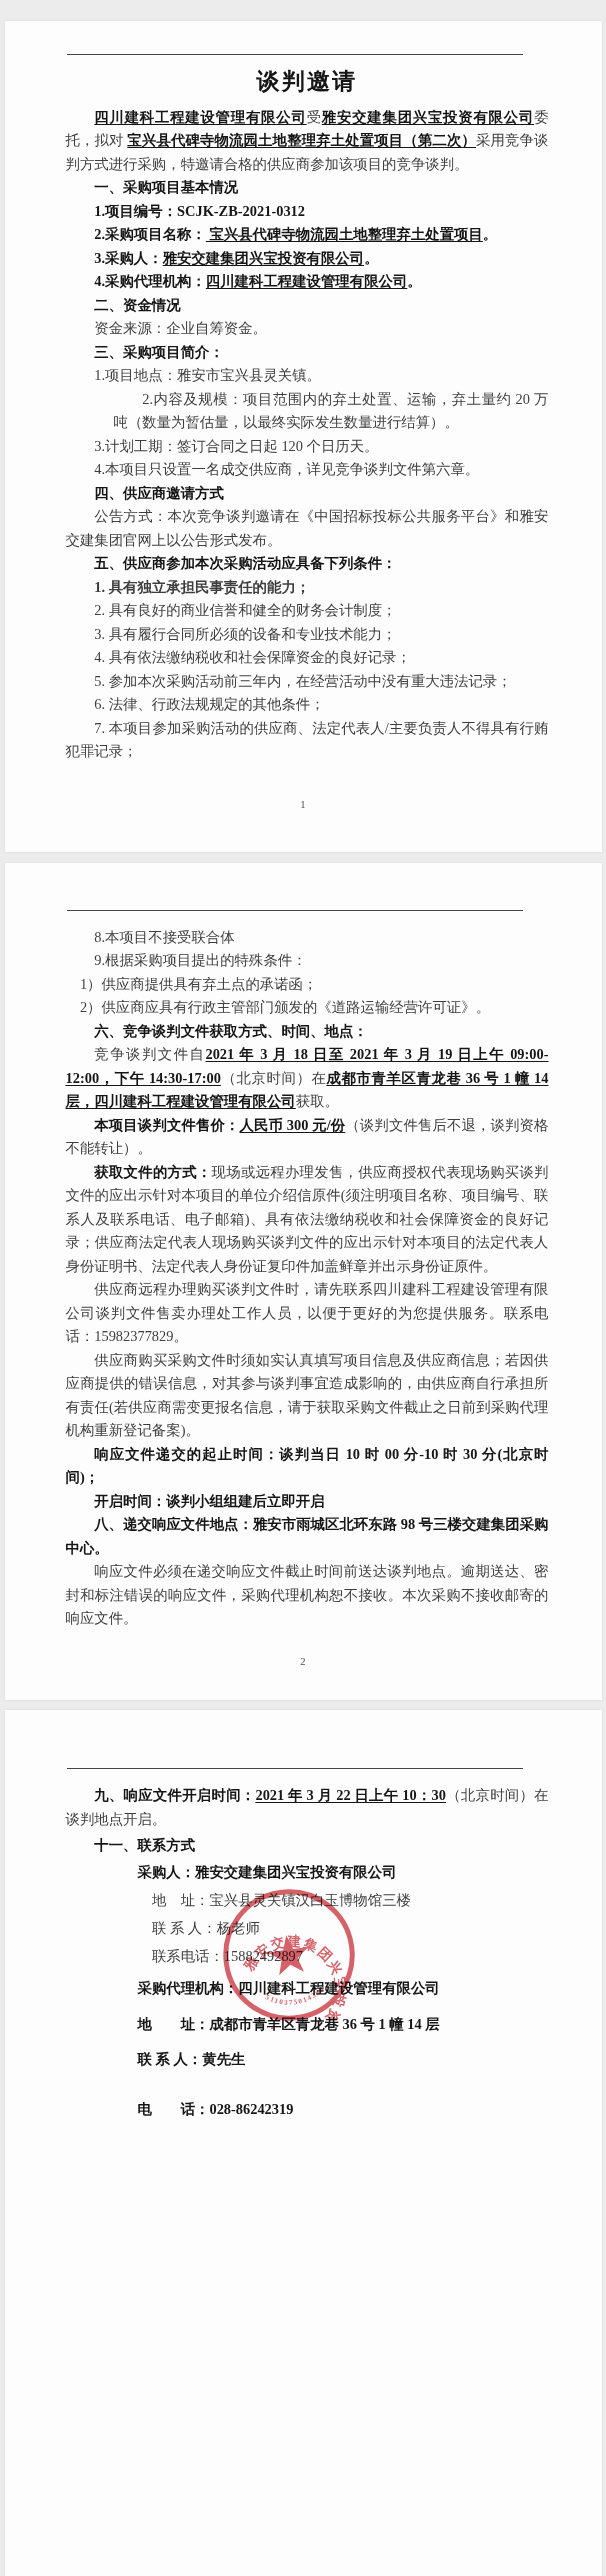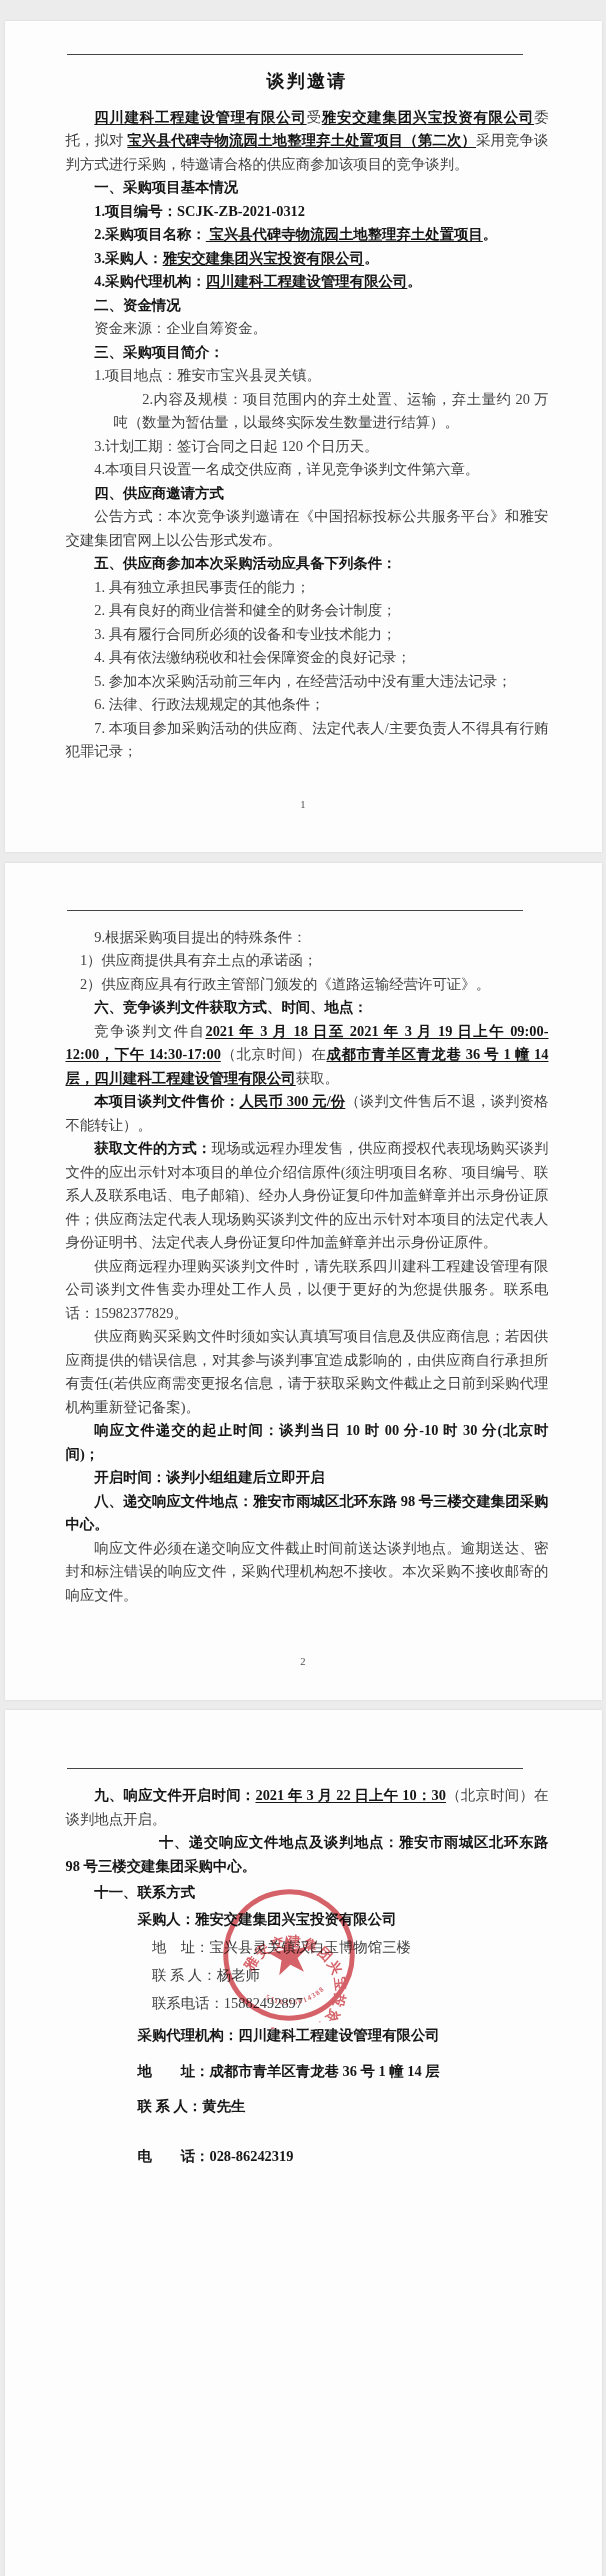--- a/index.html
+++ b/index.html
@@ -27,21 +27,21 @@
   .content{
     padding:0 53px 0 61px;
     font-size:14.4px;
     line-height:23.5px;
     color:#3e3e3e;
     text-align:justify;
   }
   p.para{margin:0;}
   p.title{
     text-align:center;
-    font-size:18px;
+    font-size:23px;
     font-weight:bold;
     color:#101010;
     letter-spacing:2.3px;
     margin:7.6px 0 12px 0;
   }
   .b{font-weight:bold;color:#161616;}
   .u{text-decoration:underline;text-underline-offset:2.3px;}
   .pageno{
     position:absolute;
     left:0;width:100%;
@@ -80,54 +80,54 @@
           <p class="para" style="text-indent: 2em;"><span class="b">二、资金情况</span></p>
           <p class="para" style="text-indent: 2em;"><span>资金来源：企业自筹资金。</span></p>
           <p class="para" style="text-indent: 2em;"><span class="b">三、采购项目简介：</span></p>
           <p class="para" style="text-indent: 2em;"><span>1.项目地点：雅安市宝兴县灵关镇。</span></p>
           <p class="para" style="text-indent: 2em; margin-left: 48px;"><span>2.内容及规模：项目范围内的弃土处置、运输，弃土量约 20 万吨（数量为暂估量，以最终实际发生数量进行结算）。</span></p>
           <p class="para" style="text-indent: 2em;"><span>3.计划工期：签订合同之日起 120 个日历天。</span></p>
           <p class="para" style="text-indent: 2em;"><span>4.本项目只设置一名成交供应商，详见竞争谈判文件第六章。</span></p>
           <p class="para" style="text-indent: 2em;"><span class="b">四、供应商邀请方式</span></p>
           <p class="para" style="text-indent: 2em;"><span>公告方式：本次竞争谈判邀请在《中国招标投标公共服务平台》和雅安交建集团官网上以公告形式发布。</span></p>
           <p class="para" style="text-indent: 2em;"><span class="b">五、供应商参加本次采购活动应具备下列条件：</span></p>
-          <p class="para" style="text-indent: 2em;"><span>1. 具有独立承担民事责任的能力；</span></p>
+          <p class="para" style="text-indent: 2em; font-weight: bold;"><span>1. 具有独立承担民事责任的能力；</span></p>
           <p class="para" style="text-indent: 2em;"><span>2. 具有良好的商业信誉和健全的财务会计制度；</span></p>
           <p class="para" style="text-indent: 2em;"><span>3. 具有履行合同所必须的设备和专业技术能力；</span></p>
           <p class="para" style="text-indent: 2em;"><span>4. 具有依法缴纳税收和社会保障资金的良好记录；</span></p>
           <p class="para" style="text-indent: 2em;"><span>5. 参加本次采购活动前三年内，在经营活动中没有重大违法记录；</span></p>
           <p class="para" style="text-indent: 2em;"><span>6. 法律、行政法规规定的其他条件；</span></p>
           <p class="para" style="text-indent: 2em;"><span>7. 本项目参加采购活动的供应商、法定代表人/主要负责人不得具有行贿犯罪记录；</span></p>
         </div>
         <div class="pageno" style="bottom: 42px;">1</div>
       </div>
       <div class="page" style="height: 837px; background: rgb(253, 253, 253);">
         <div class="content">
           <div class="rule" style="margin-top: 47px;"></div>
+          <p class="para" style="text-indent: 2em;"><span>8.本项目不接受联合体</span></p>
           <p class="para" style="text-indent: 2em;"><span>9.根据采购项目提出的特殊条件：</span></p>
           <p class="para" style="text-indent: 1em;"><span>1）供应商提供具有弃土点的承诺函；</span></p>
           <p class="para" style="text-indent: 1em;"><span>2）供应商应具有行政主管部门颁发的《道路运输经营许可证》。</span></p>
           <p class="para" style="text-indent: 2em;"><span class="b">六、竞争谈判文件获取方式、时间、地点：</span></p>
           <p class="para" style="text-indent: 2em;"><span>竞争谈判文件自</span><span class="b u">2021 年 3 月 18 日至 2021 年 3 月 19 日上午 09:00-12:00，下午 14:30-17:00</span><span>（北京时间）在</span><span class="b u">成都市青羊区青龙巷 36 号 1 幢 14 层，四川建科工程建设管理有限公司</span><span>获取。</span></p>
           <p class="para" style="text-indent: 2em;"><span class="b">本项目谈判文件售价：</span><span class="b u">人民币 300 元/份</span><span>（谈判文件售后不退，谈判资格不能转让）。</span></p>
-          <p class="para" style="text-indent: 2em;"><span class="b">获取文件的方式：</span><span>现场或远程办理发售，供应商授权代表现场购买谈判文件的应出示针对本项目的单位介绍信原件(须注明项目名称、项目编号、联系人及联系电话、电子邮箱)、经办人身份证复印件加盖鲜章并出示身份证原件；供应商法定代表人现场购买谈判文件的应出示针对本项目的法定代表人身份证明书、法定代表人身份证复印件加盖鲜章并出示身份证原件。</span></p>
+          <p class="para" style="text-indent: 2em;"><span class="b">获取文件的方式：</span><span>现场或远程办理发售，供应商授权代表现场购买谈判文件的应出示针对本项目的单位介绍信原件(须注明项目名称、项目编号、联系人及联系电话、电子邮箱)、具有依法缴纳税收和社会保障资金的良好记录；供应商法定代表人现场购买谈判文件的应出示针对本项目的法定代表人身份证明书、法定代表人身份证复印件加盖鲜章并出示身份证原件。</span></p>
           <p class="para" style="text-indent: 2em;"><span>供应商远程办理购买谈判文件时，请先联系四川建科工程建设管理有限公司谈判文件售卖办理处工作人员，以便于更好的为您提供服务。联系电话：15982377829。</span></p>
           <p class="para" style="text-indent: 2em;"><span>供应商购买采购文件时须如实认真填写项目信息及供应商信息；若因供应商提供的错误信息，对其参与谈判事宜造成影响的，由供应商自行承担所有责任(若供应商需变更报名信息，请于获取采购文件截止之日前到采购代理机构重新登记备案)。</span></p>
           <p class="para" style="text-indent: 2em;"><span class="b">响应文件递交的起止时间：谈判当日 10 时 00 分-10 时 30 分(北京时间)；</span></p>
           <p class="para" style="text-indent: 2em;"><span class="b">开启时间：谈判小组组建后立即开启</span></p>
           <p class="para" style="text-indent: 2em;"><span class="b">八、递交响应文件地点：雅安市雨城区北环东路 98 号三楼交建集团采购中心。</span></p>
           <p class="para" style="text-indent: 2em;"><span>响应文件必须在递交响应文件截止时间前送达谈判地点。逾期送达、密封和标注错误的响应文件，采购代理机构恕不接收。本次采购不接收邮寄的响应文件。</span></p>
         </div>
         <div class="pageno" style="bottom: 33px;">2</div>
       </div>
       <div class="page" style="height: 963px; background: rgb(253, 253, 253);">
         <div class="content">
           <div class="rule" style="margin-top: 58px;"></div>
           <p class="para" style="text-indent: 2em;"><span class="b">九、响应文件开启时间：</span><span class="b u">2021 年 3 月 22 日上午 10：30</span><span>（北京时间）在谈判地点开启。</span></p>
-          <p class="para" style="text-indent: 6.5em;"><span class="b">十、递交响应文件地点及谈判地点：雅安市雨城区北环东路 98 号三楼交建集团采购中心。</span></p>
           <p class="para" style="text-indent: 2em; margin-top: 3px;"><span class="b">十一、联系方式</span></p>
           <p class="para" style="text-indent: 5em; margin-top: 3px;"><span class="b">采购人：雅安交建集团兴宝投资有限公司</span></p>
           <p class="para" style="text-indent: 6em; margin-top: 4.5px;"><span>地　址：宝兴县灵关镇汉白玉博物馆三楼</span></p>
           <p class="para" style="text-indent: 6em; margin-top: 4.5px;"><span>联 系 人：杨老师</span></p>
           <p class="para" style="text-indent: 6em; margin-top: 4.5px;"><span>联系电话：15882492897</span></p>
           <p class="para" style="text-indent: 5em; margin-top: 9px;"><span class="b">采购代理机构：四川建科工程建设管理有限公司</span></p>
           <p class="para" style="text-indent: 5em; margin-top: 12px;"><span class="b">地　　址：成都市青羊区青龙巷 36 号 1 幢 14 层</span></p>
           <p class="para" style="text-indent: 5em; margin-top: 12px;"><span class="b">联 系 人：黄先生</span></p>
           <p class="para" style="text-indent: 5em; margin-top: 26px;"><span class="b">电　　话：028-86242319</span></p>
         </div>

